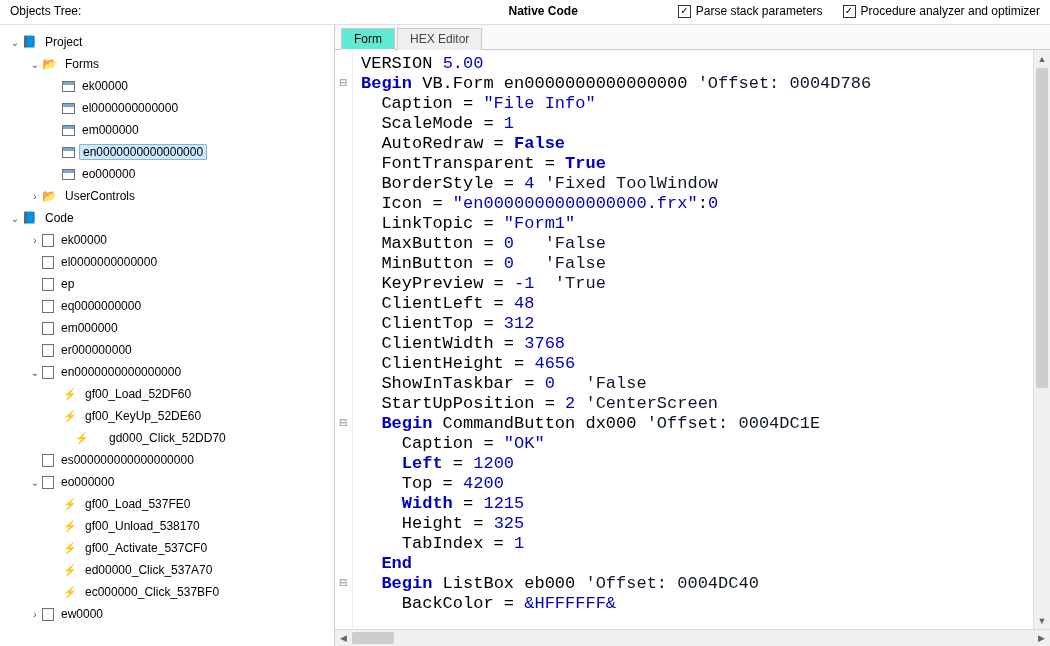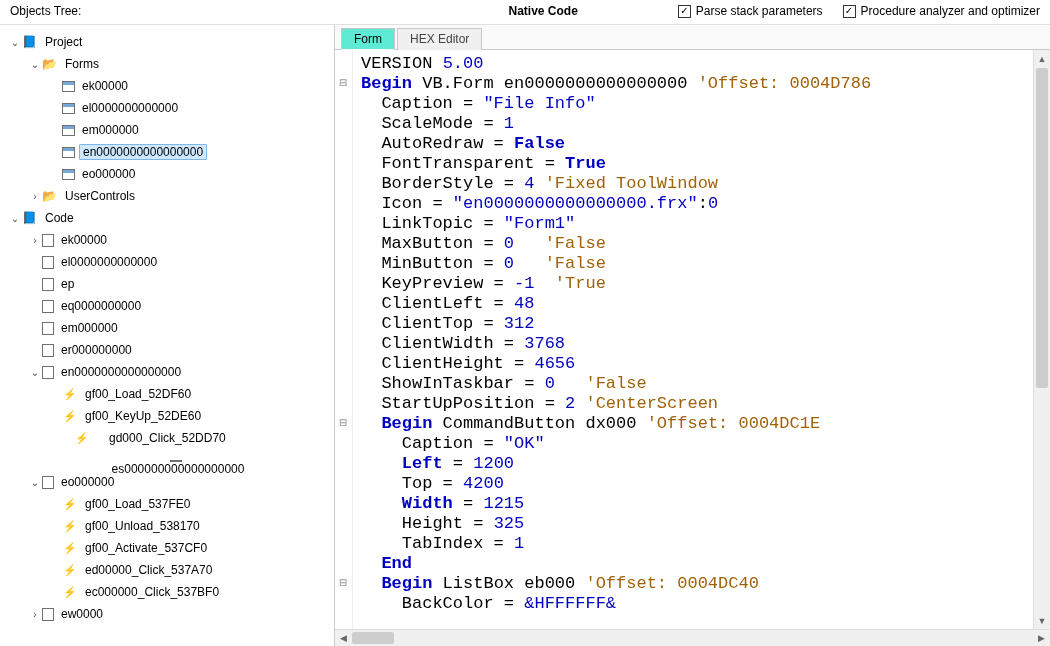--- a/index.html
+++ b/index.html
@@ -126,21 +126,21 @@
   line-height: 20px;
   padding: 4px 8px;
   white-space: pre;
   overflow: hidden;
   color: #000;
 }
 .kw { color: #0000C0; font-weight: bold; }
 .kw2 { color: #0000C0; font-weight: bold; }
 .str { color: #0000C0; }
 .num { color: #0000C0; }
-.cmt { color: #a16207; }
+.cmt { color: #0f172a; }
 .vscroll {
   width: 17px;
   background: #f0f0f0;
   border-left: 1px solid #ddd;
   position: relative;
 }
 .vscroll-thumb {
   position: absolute;
   left: 2px; right: 2px;
   top: 18px; height: 320px;
@@ -301,21 +301,21 @@
         <div class="tree-row" style="padding-left: 46px;">
           <span class="twisty empty">·</span>
           <span class="tree-icon ico-bolt"></span>
           <span class="tree-label-inner">gf00_KeyUp_52DE60</span>
         </div>
         <div class="tree-row" style="padding-left: 46px; gap: 12px;">
           <span class="twisty empty">·</span>
           <span class="tree-icon ico-bolt"></span>
           <span class="tree-label-inner">gd000_Click_52DD70</span>
         </div>
-        <div class="tree-row" style="padding-left: 26px; flex-direction: column;">
+        <div class="tree-row" style="padding-left: 26px;">
           <span class="twisty empty">·</span>
           <span class="tree-icon ico-code"></span>
           <span class="tree-label-inner">es000000000000000000</span>
         </div>
         <div class="tree-row" style="padding-left: 26px;">
           <span class="twisty">⌄</span>
           <span class="tree-icon ico-code"></span>
           <span class="tree-label-inner">eo000000</span>
         </div>
         <div class="tree-row" style="padding-left: 46px;">

